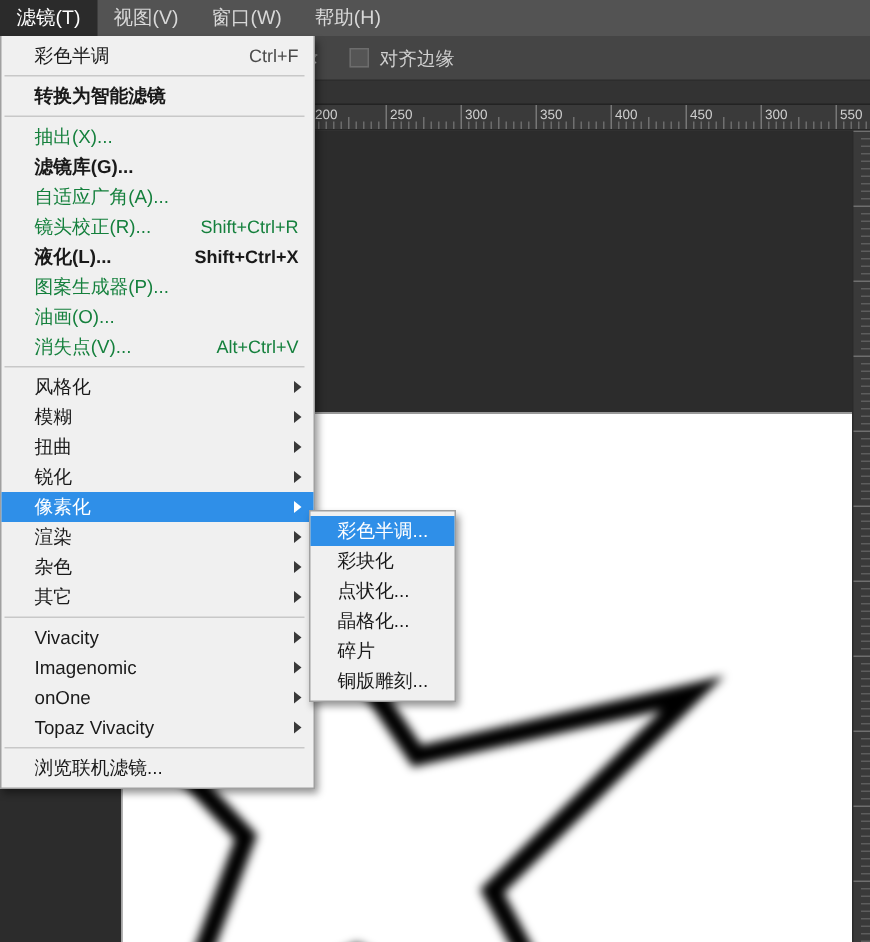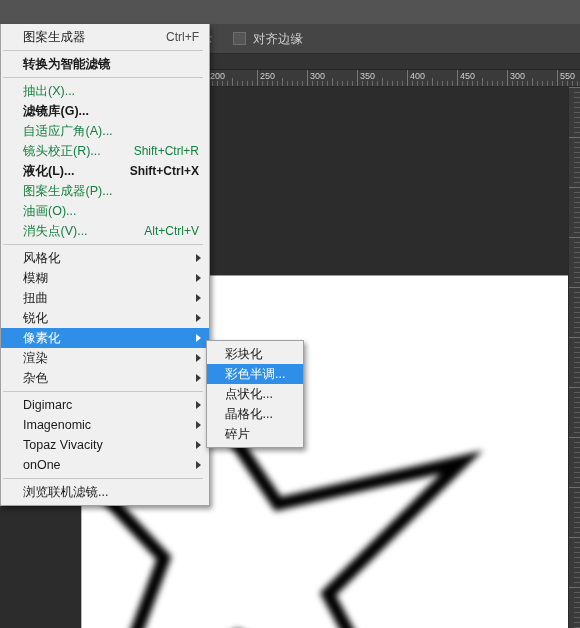--- a/index.html
+++ b/index.html
@@ -170,20 +170,26 @@
     padding:3px 0;
     z-index:50;
   }
   .submenu .mi { padding-left:18px; height:20px; line-height:20px; }
 </style>
 </head>
 <body>
 
 <div id="app">
 
+  <div class="menubar">
+      <div class="menubar-item active">滤镜(T)</div>
+      <div class="menubar-item">视图(V)</div>
+      <div class="menubar-item">窗口(W)</div>
+      <div class="menubar-item">帮助(H)</div>
+    </div>
 
   <div class="optionsbar"></div>
   <div class="opt-tailtext">缘</div>
   <div class="opt-check"></div>
   <div class="opt-label">对齐边缘</div>
 
   <div class="tabstrip"></div>
 
   <div class="hruler" id="hruler">
       <div class="tick-major" style="left: 207px;"></div>
@@ -388,21 +394,21 @@
       <div class="vtick" style="top: 515px;"></div>
       <div class="vtick" style="top: 520px;"></div>
       <div class="vtick" style="top: 525px;"></div>
       <div class="vtick" style="top: 530px;"></div>
       <div class="vtick" style="top: 535px;"></div>
       <div class="vtick" style="top: 540px;"></div>
     </div>
 
   <div class="menu-panel" id="menu-panel">
       <div class="mi">
-        <span class="lbl">图案生成器</span>
+        <span class="lbl">彩色半调</span>
         <span class="accel">Ctrl+F</span>
       </div>
       <div class="sep"></div>
       <div class="mi bold">
         <span class="lbl">转换为智能滤镜</span>
       </div>
       <div class="sep"></div>
       <div class="mi disabled">
         <span class="lbl">抽出(X)...</span>
       </div>
@@ -452,54 +458,61 @@
         <span class="arrow"></span>
       </div>
       <div class="mi">
         <span class="lbl">渲染</span>
         <span class="arrow"></span>
       </div>
       <div class="mi">
         <span class="lbl">杂色</span>
         <span class="arrow"></span>
       </div>
+      <div class="mi">
+        <span class="lbl">其它</span>
+        <span class="arrow"></span>
+      </div>
       <div class="sep"></div>
       <div class="mi">
-        <span class="lbl">Digimarc</span>
+        <span class="lbl">Vivacity</span>
         <span class="arrow"></span>
       </div>
       <div class="mi">
         <span class="lbl">Imagenomic</span>
         <span class="arrow"></span>
       </div>
       <div class="mi">
+        <span class="lbl">onOne</span>
+        <span class="arrow"></span>
+      </div>
+      <div class="mi">
         <span class="lbl">Topaz Vivacity</span>
         <span class="arrow"></span>
       </div>
-      <div class="mi">
-        <span class="lbl">onOne</span>
-        <span class="arrow"></span>
-      </div>
       <div class="sep"></div>
       <div class="mi">
         <span class="lbl">浏览联机滤镜...</span>
       </div>
     </div>
 
   <div class="submenu" id="submenu">
-      <div class="mi">
-        <span class="lbl">彩块化</span>
-      </div>
       <div class="mi selected">
         <span class="lbl">彩色半调...</span>
       </div>
       <div class="mi">
+        <span class="lbl">彩块化</span>
+      </div>
+      <div class="mi">
         <span class="lbl">点状化...</span>
       </div>
       <div class="mi">
         <span class="lbl">晶格化...</span>
       </div>
       <div class="mi">
         <span class="lbl">碎片</span>
       </div>
+      <div class="mi">
+        <span class="lbl">铜版雕刻...</span>
+      </div>
     </div>
 
 </div>
 
 </body></html>

